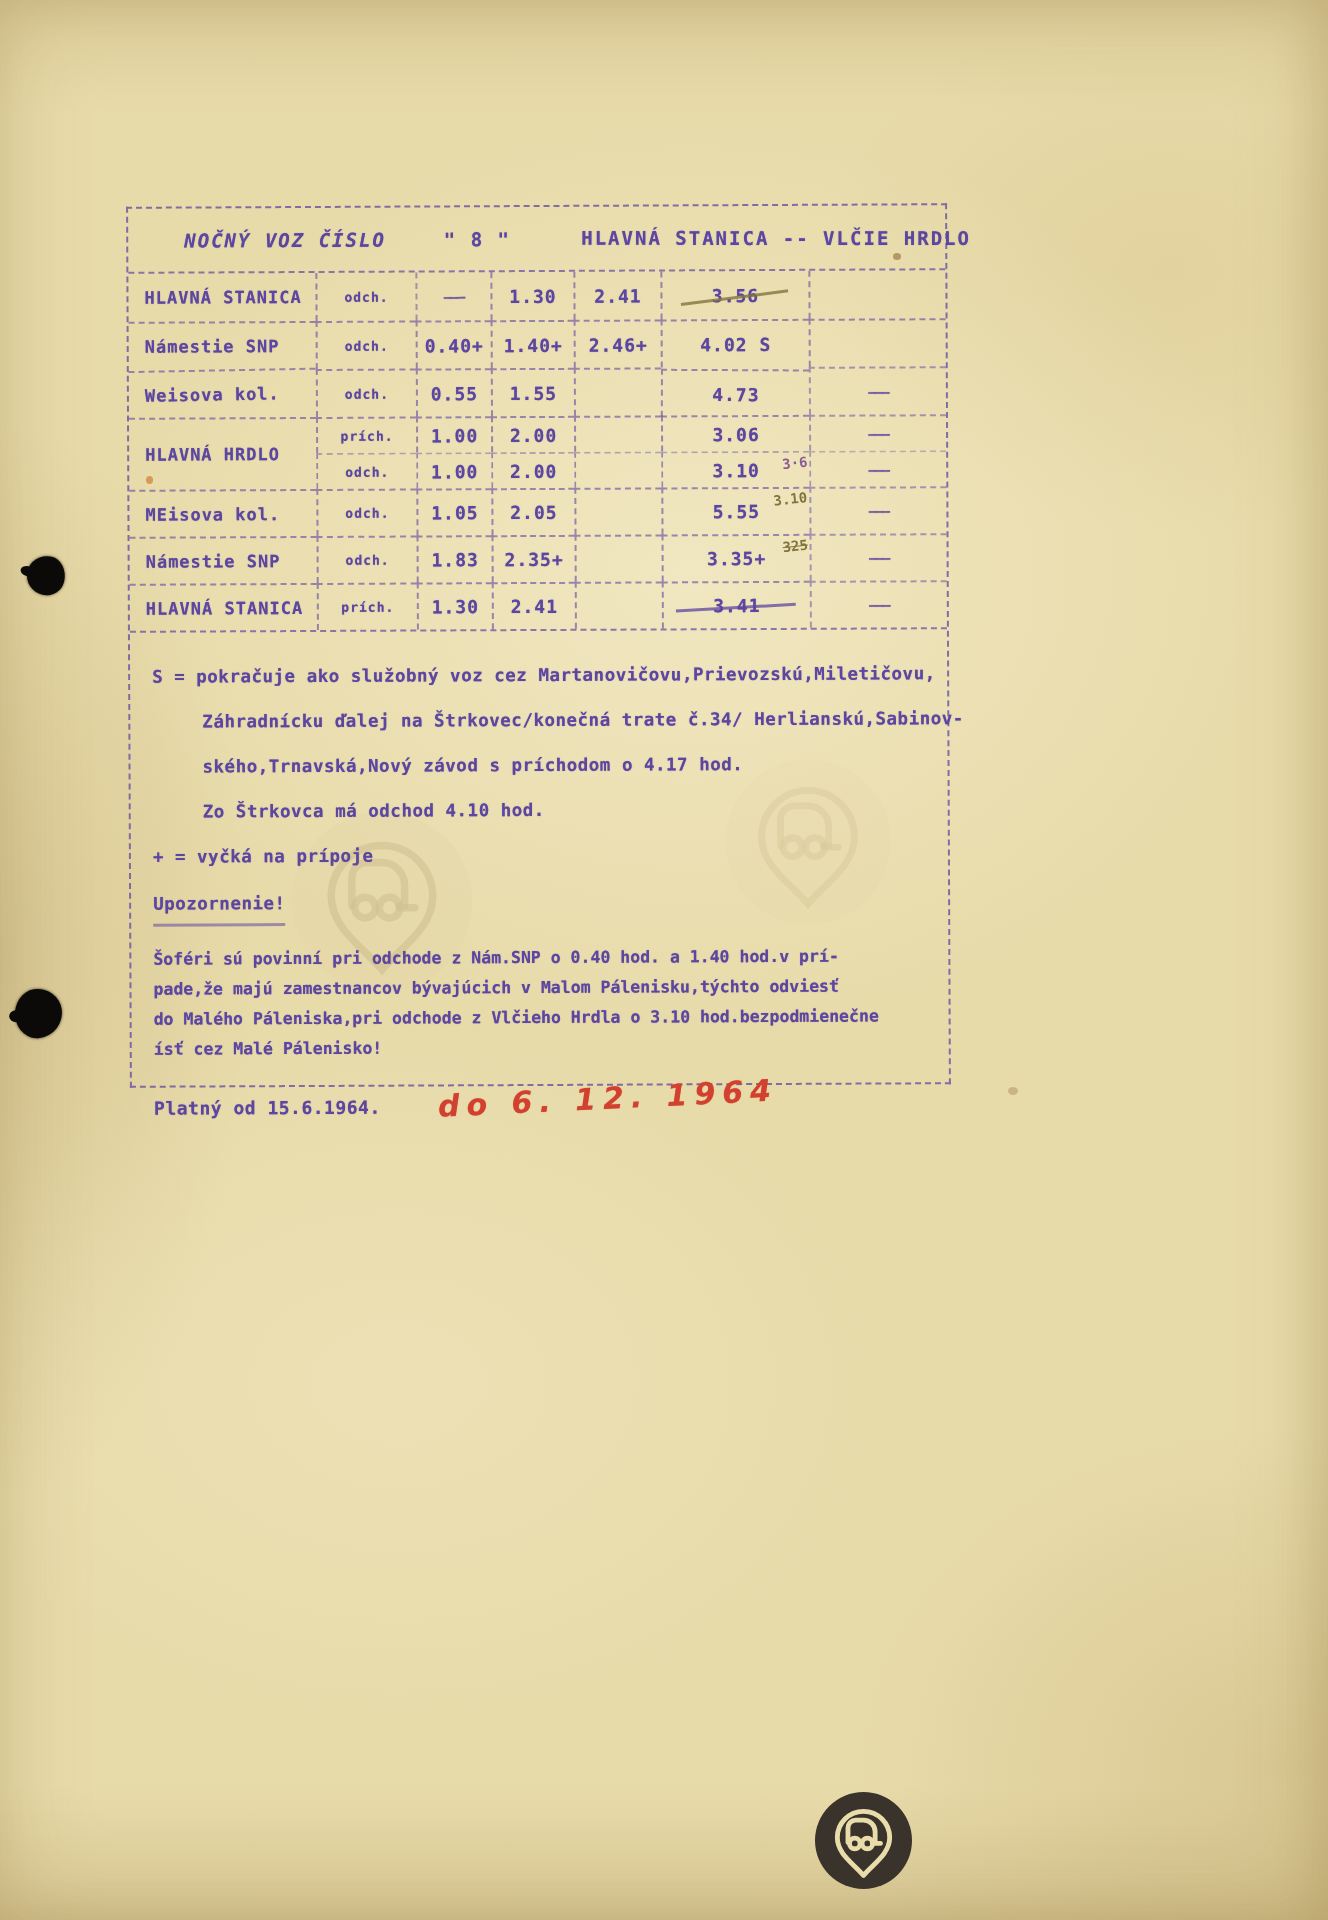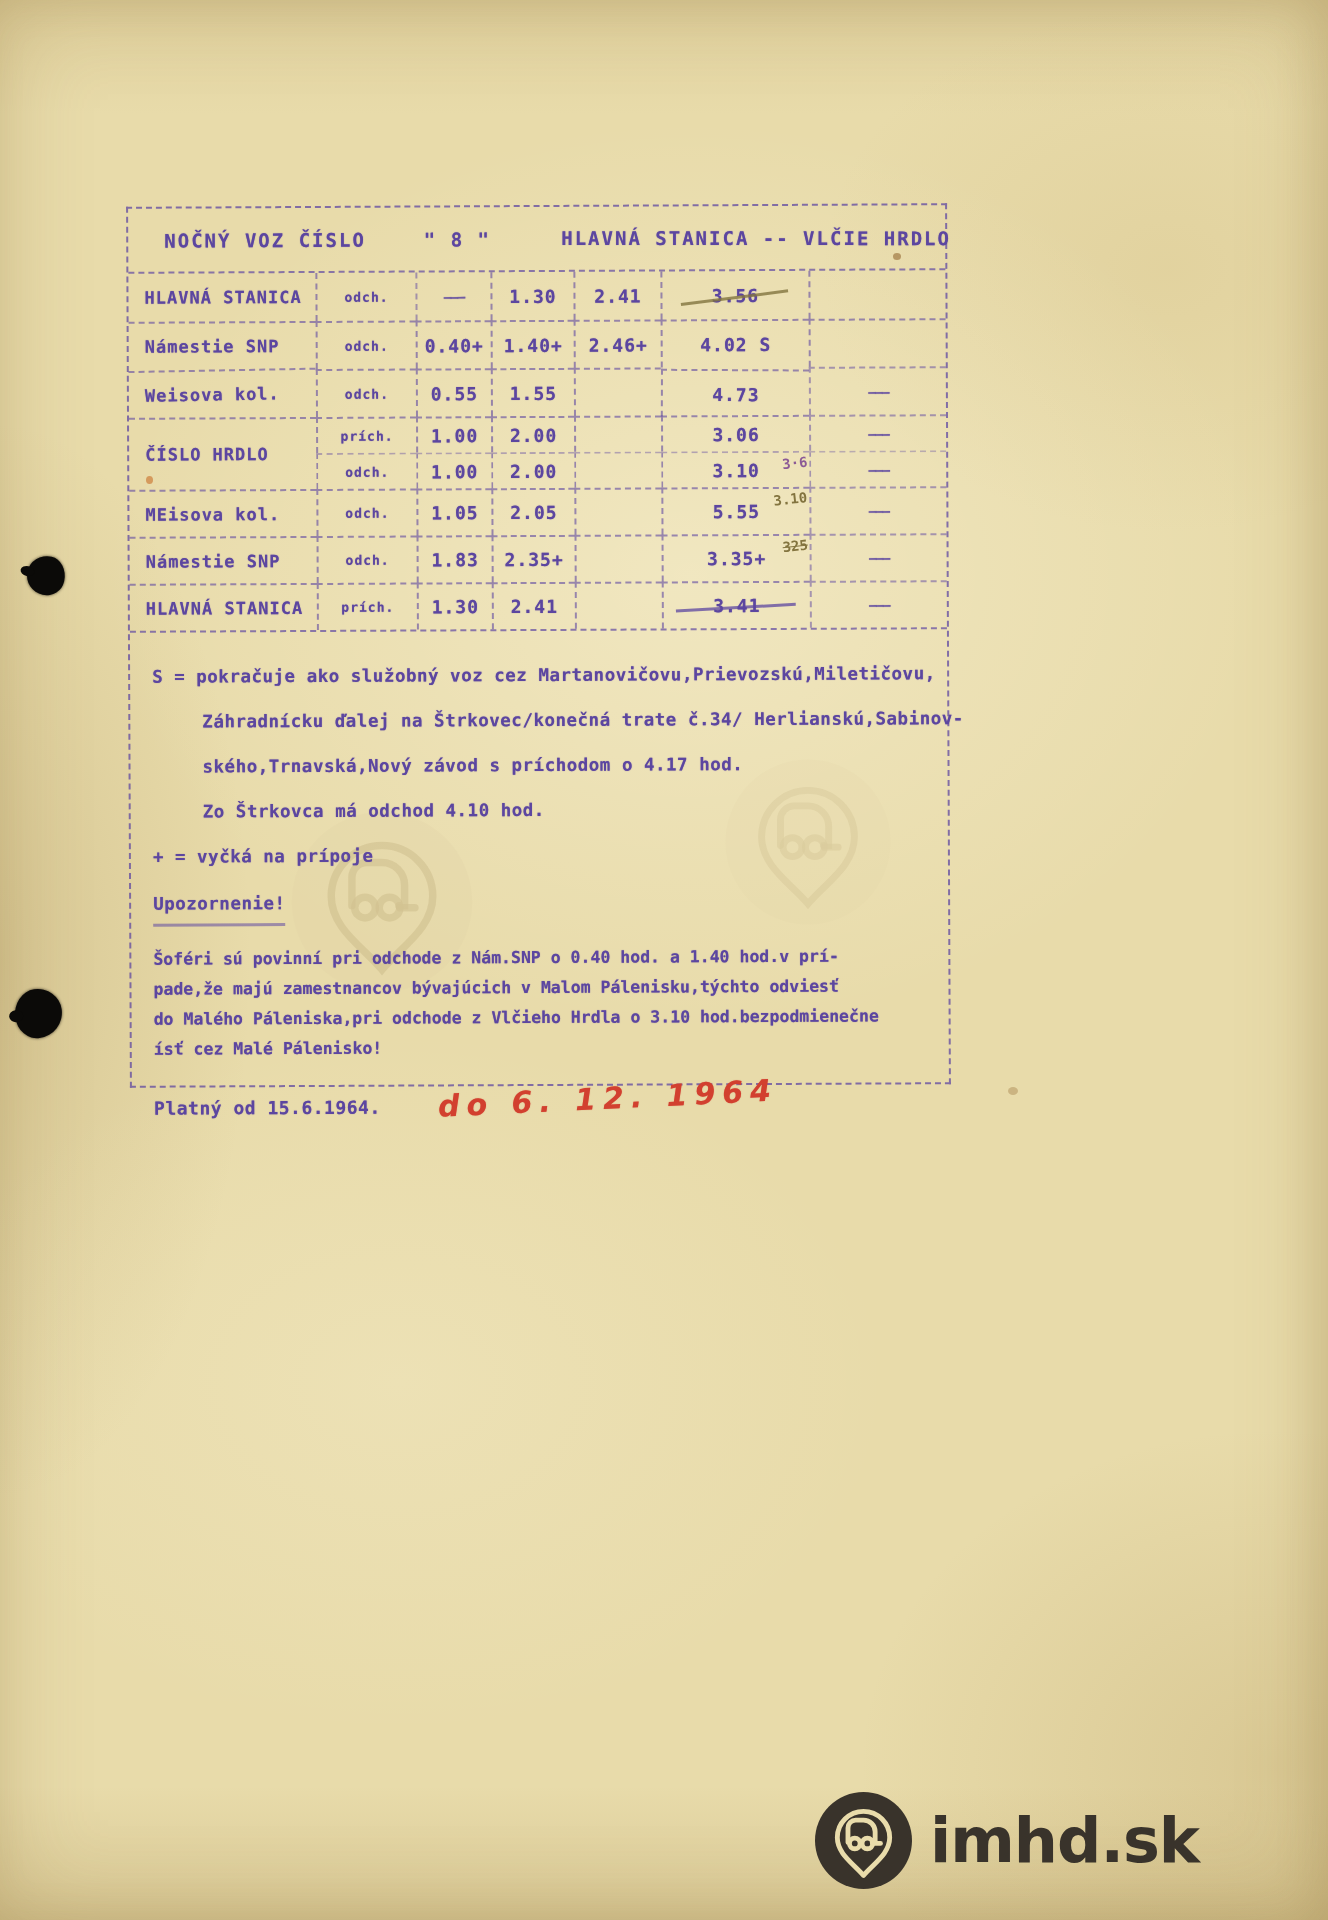--- a/index.html
+++ b/index.html
@@ -39,21 +39,21 @@
     color:#5c46a0;
     font-weight:bold;
     transform:rotate(-0.25deg);
     text-shadow:0 0 1px rgba(92,70,160,.65);
   }
   .titlebar{
     height:63px;border-bottom:2px dashed rgba(95,72,162,.7);
     display:flex;align-items:center;gap:0;
     font-size:19px;letter-spacing:2px;white-space:nowrap;
   }
-  .titlebar .t1{margin-left:36px;}
+  .titlebar .t1{margin-left:56px;font-style:italic;}
   .titlebar .t2{margin-left:58px;}
   .titlebar .t3{margin-left:70px;transform:rotate(.3deg);}
 
   .grid{
     display:grid;
     grid-template-columns:187px 100px 75px 83px 87px 148px 1fr;
     grid-template-rows:48px 48px 48px 36px 36px 47px 47px 47px;
     border-bottom:2px dashed rgba(95,72,162,.7);
   }
   .cell{
@@ -164,21 +164,21 @@
     <div class="cell"></div>
 
     <div class="cell c-station nl jig1">Weisova kol.</div>
     <div class="cell">odch.</div>
     <div class="cell tt">0.55</div>
     <div class="cell tt">1.55</div>
     <div class="cell"></div>
     <div class="cell tt jig2">4.73</div>
     <div class="cell dash">———</div>
 
-    <div class="cell c-station nl span2">ČÍSLO HRDLO</div>
+    <div class="cell c-station nl span2">HLAVNÁ HRDLO</div>
     <div class="cell">prích.</div>
     <div class="cell tt">1.00</div>
     <div class="cell tt">2.00</div>
     <div class="cell"></div>
     <div class="cell tt">3.06</div>
     <div class="cell dash">———</div>
 
     <div class="cell lt">odch.</div>
     <div class="cell lt tt">1.00</div>
     <div class="cell lt tt">2.00</div>
@@ -246,14 +246,13 @@
       <circle cx="50" cy="50" r="50" fill="#39332b"></circle>
       <g fill="none" stroke="#e9dcab" stroke-width="5" stroke-linecap="round" stroke-linejoin="round">
         <path d="M50 86 C40 74 23 64 23 47 a27 27 0 1 1 54 0 C77 64 60 74 50 86 Z"></path>
         <path d="M34 52 v-15 a8 8 0 0 1 8 -8 h8 a12 12 0 0 1 12 12 v11 h-3"></path>
         <circle cx="41" cy="53" r="5.5"></circle>
         <circle cx="54" cy="53" r="5.5"></circle>
         <path d="M59.5 53 h8"></path>
       </g>
     </svg>
   </span>
-  <span class="logo-text">imhd.sk</span>
 </div>
 
 </body></html>

